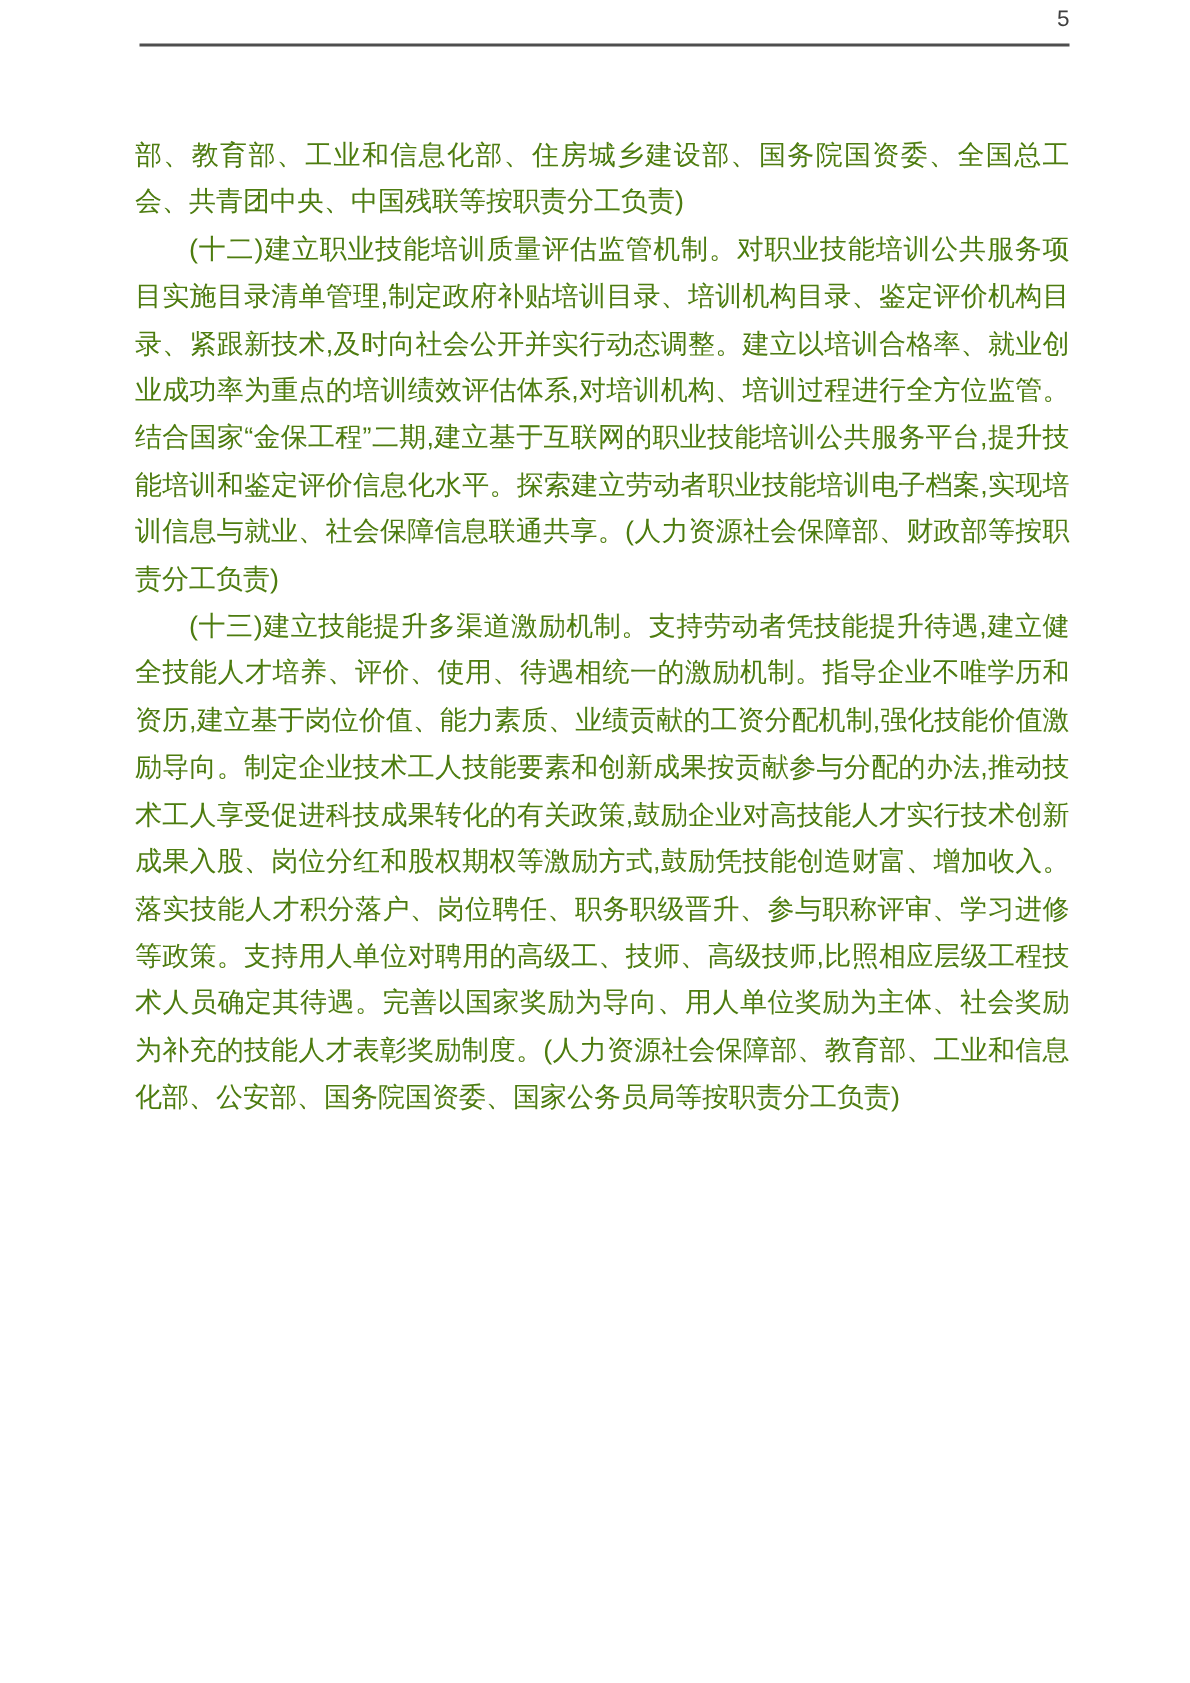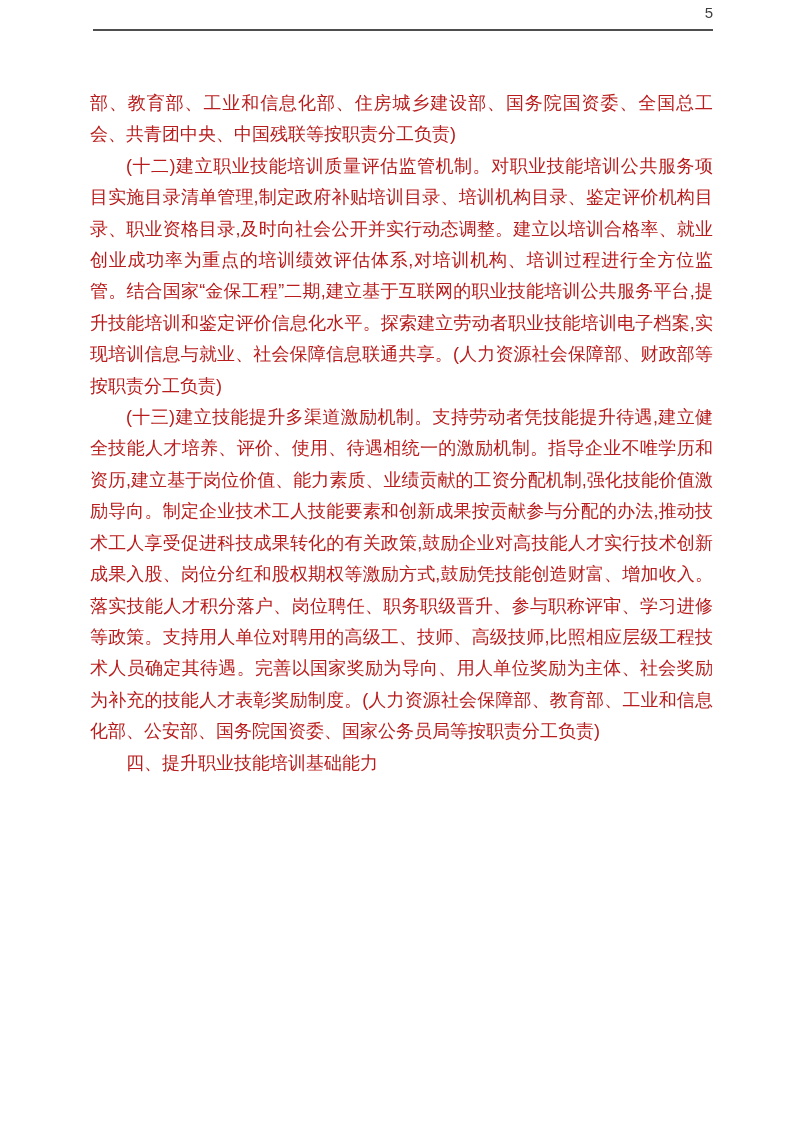--- a/index.html
+++ b/index.html
@@ -33,21 +33,21 @@
     height: 0;
     border-top: 2px solid #4e4e4e;
   }
   .content {
     position: absolute;
     top: 88px;
     left: 90px;
     width: 623px;
     font-size: 18px;
     line-height: 31.4px;
-    color: #b91c1c;
+    color: #4d7c0f;
     text-align: justify;
     text-justify: inter-ideograph;
     word-break: break-all;
   }
   .content p.para {
     margin: 0;
     padding: 0;
   }
   .content p.body,
   .content p.heading {
@@ -58,17 +58,16 @@
   }
 </style>
 </head>
 <body>
 
 <div class="page">
   <div class="page-number">5</div>
   <div class="header-rule"></div>
   <div class="content">
       <p class="para continuation">部、教育部、工业和信息化部、住房城乡建设部、国务院国资委、全国总工会、共青团中央、中国残联等按职责分工负责)</p>
-      <p class="para body">(十二)建立职业技能培训质量评估监管机制。对职业技能培训公共服务项目实施目录清单管理,制定政府补贴培训目录、培训机构目录、鉴定评价机构目录、职业资格目录,及时向社会公开并实行动态调整。建立以培训合格率、就业创业成功率为重点的培训绩效评估体系,对培训机构、培训过程进行全方位监管。结合国家“金保工程”二期,建立基于互联网的职业技能培训公共服务平台,提升技能培训和鉴定评价信息化水平。探索建立劳动者职业技能培训电子档案,实现培训信息与就业、社会保障信息联通共享。(人力资源社会保障部、财政部等按职责分工负责)</p>
+      <p class="para body">(十二)建立职业技能培训质量评估监管机制。对职业技能培训公共服务项目实施目录清单管理,制定政府补贴培训目录、培训机构目录、鉴定评价机构目录、紧跟新技术,及时向社会公开并实行动态调整。建立以培训合格率、就业创业成功率为重点的培训绩效评估体系,对培训机构、培训过程进行全方位监管。结合国家“金保工程”二期,建立基于互联网的职业技能培训公共服务平台,提升技能培训和鉴定评价信息化水平。探索建立劳动者职业技能培训电子档案,实现培训信息与就业、社会保障信息联通共享。(人力资源社会保障部、财政部等按职责分工负责)</p>
       <p class="para body">(十三)建立技能提升多渠道激励机制。支持劳动者凭技能提升待遇,建立健全技能人才培养、评价、使用、待遇相统一的激励机制。指导企业不唯学历和资历,建立基于岗位价值、能力素质、业绩贡献的工资分配机制,强化技能价值激励导向。制定企业技术工人技能要素和创新成果按贡献参与分配的办法,推动技术工人享受促进科技成果转化的有关政策,鼓励企业对高技能人才实行技术创新成果入股、岗位分红和股权期权等激励方式,鼓励凭技能创造财富、增加收入。落实技能人才积分落户、岗位聘任、职务职级晋升、参与职称评审、学习进修等政策。支持用人单位对聘用的高级工、技师、高级技师,比照相应层级工程技术人员确定其待遇。完善以国家奖励为导向、用人单位奖励为主体、社会奖励为补充的技能人才表彰奖励制度。(人力资源社会保障部、教育部、工业和信息化部、公安部、国务院国资委、国家公务员局等按职责分工负责)</p>
-      <p class="para heading">四、提升职业技能培训基础能力</p>
     </div>
 </div>
 
 </body></html>

